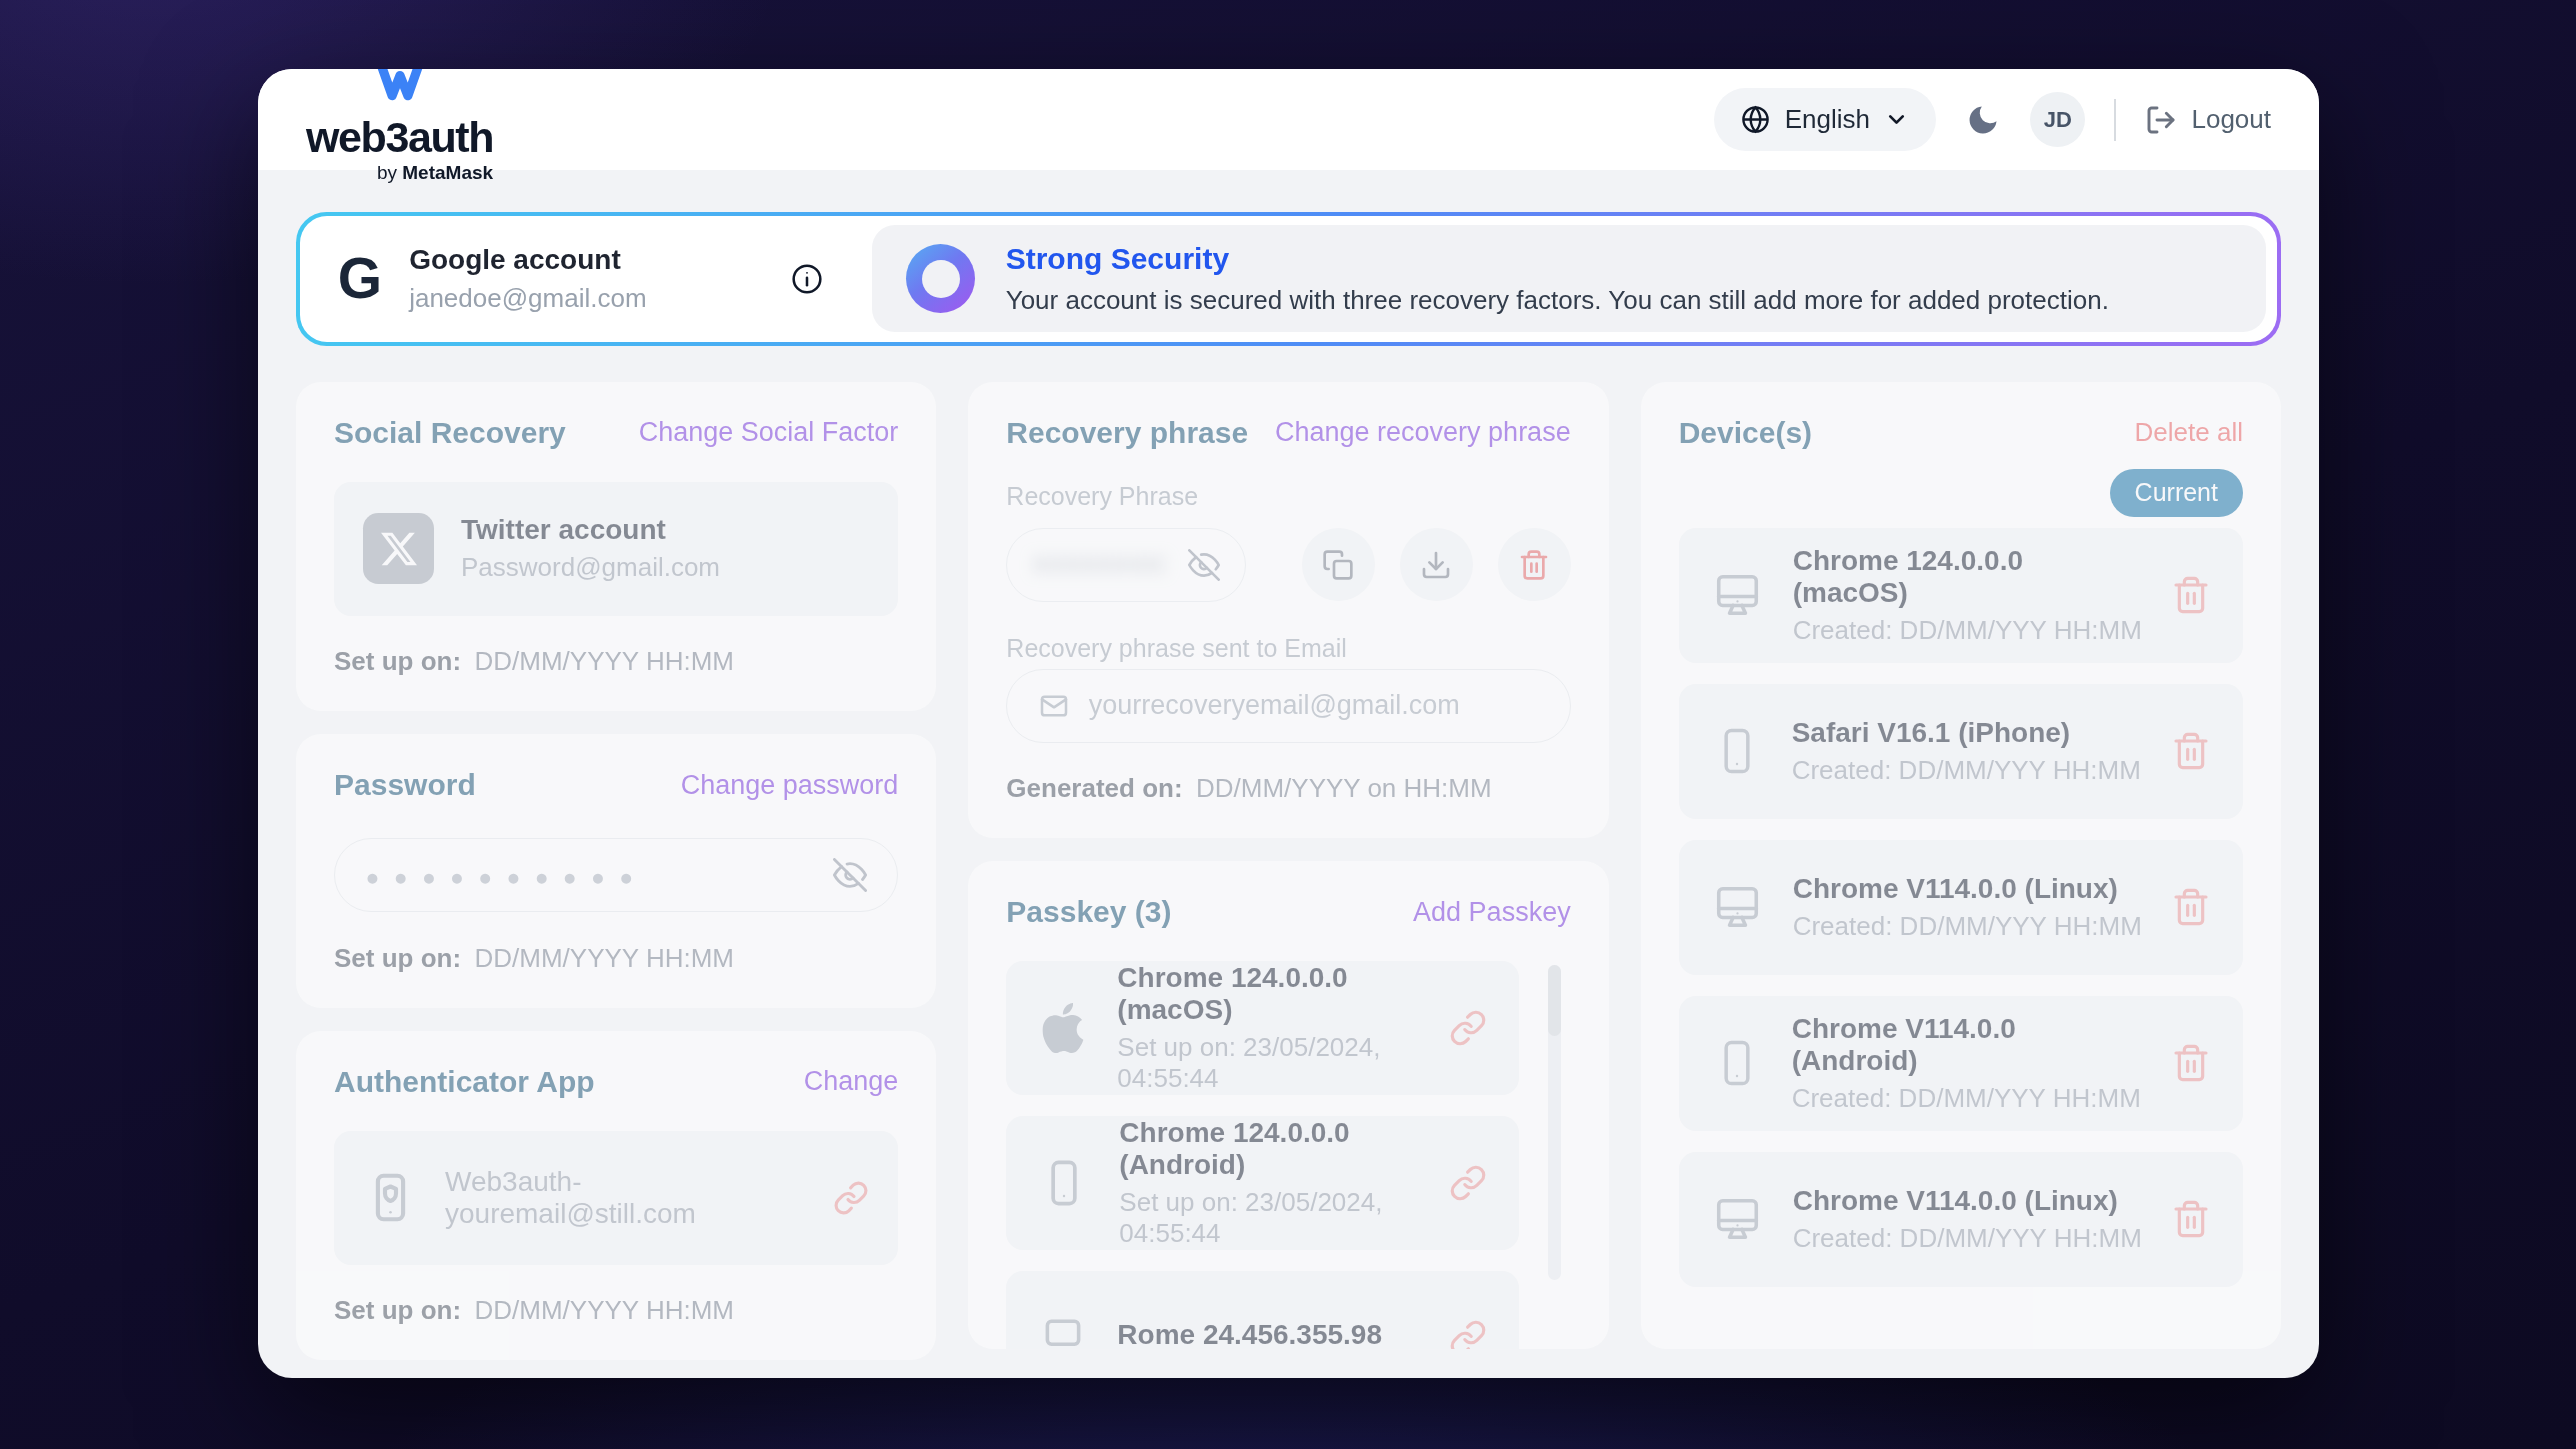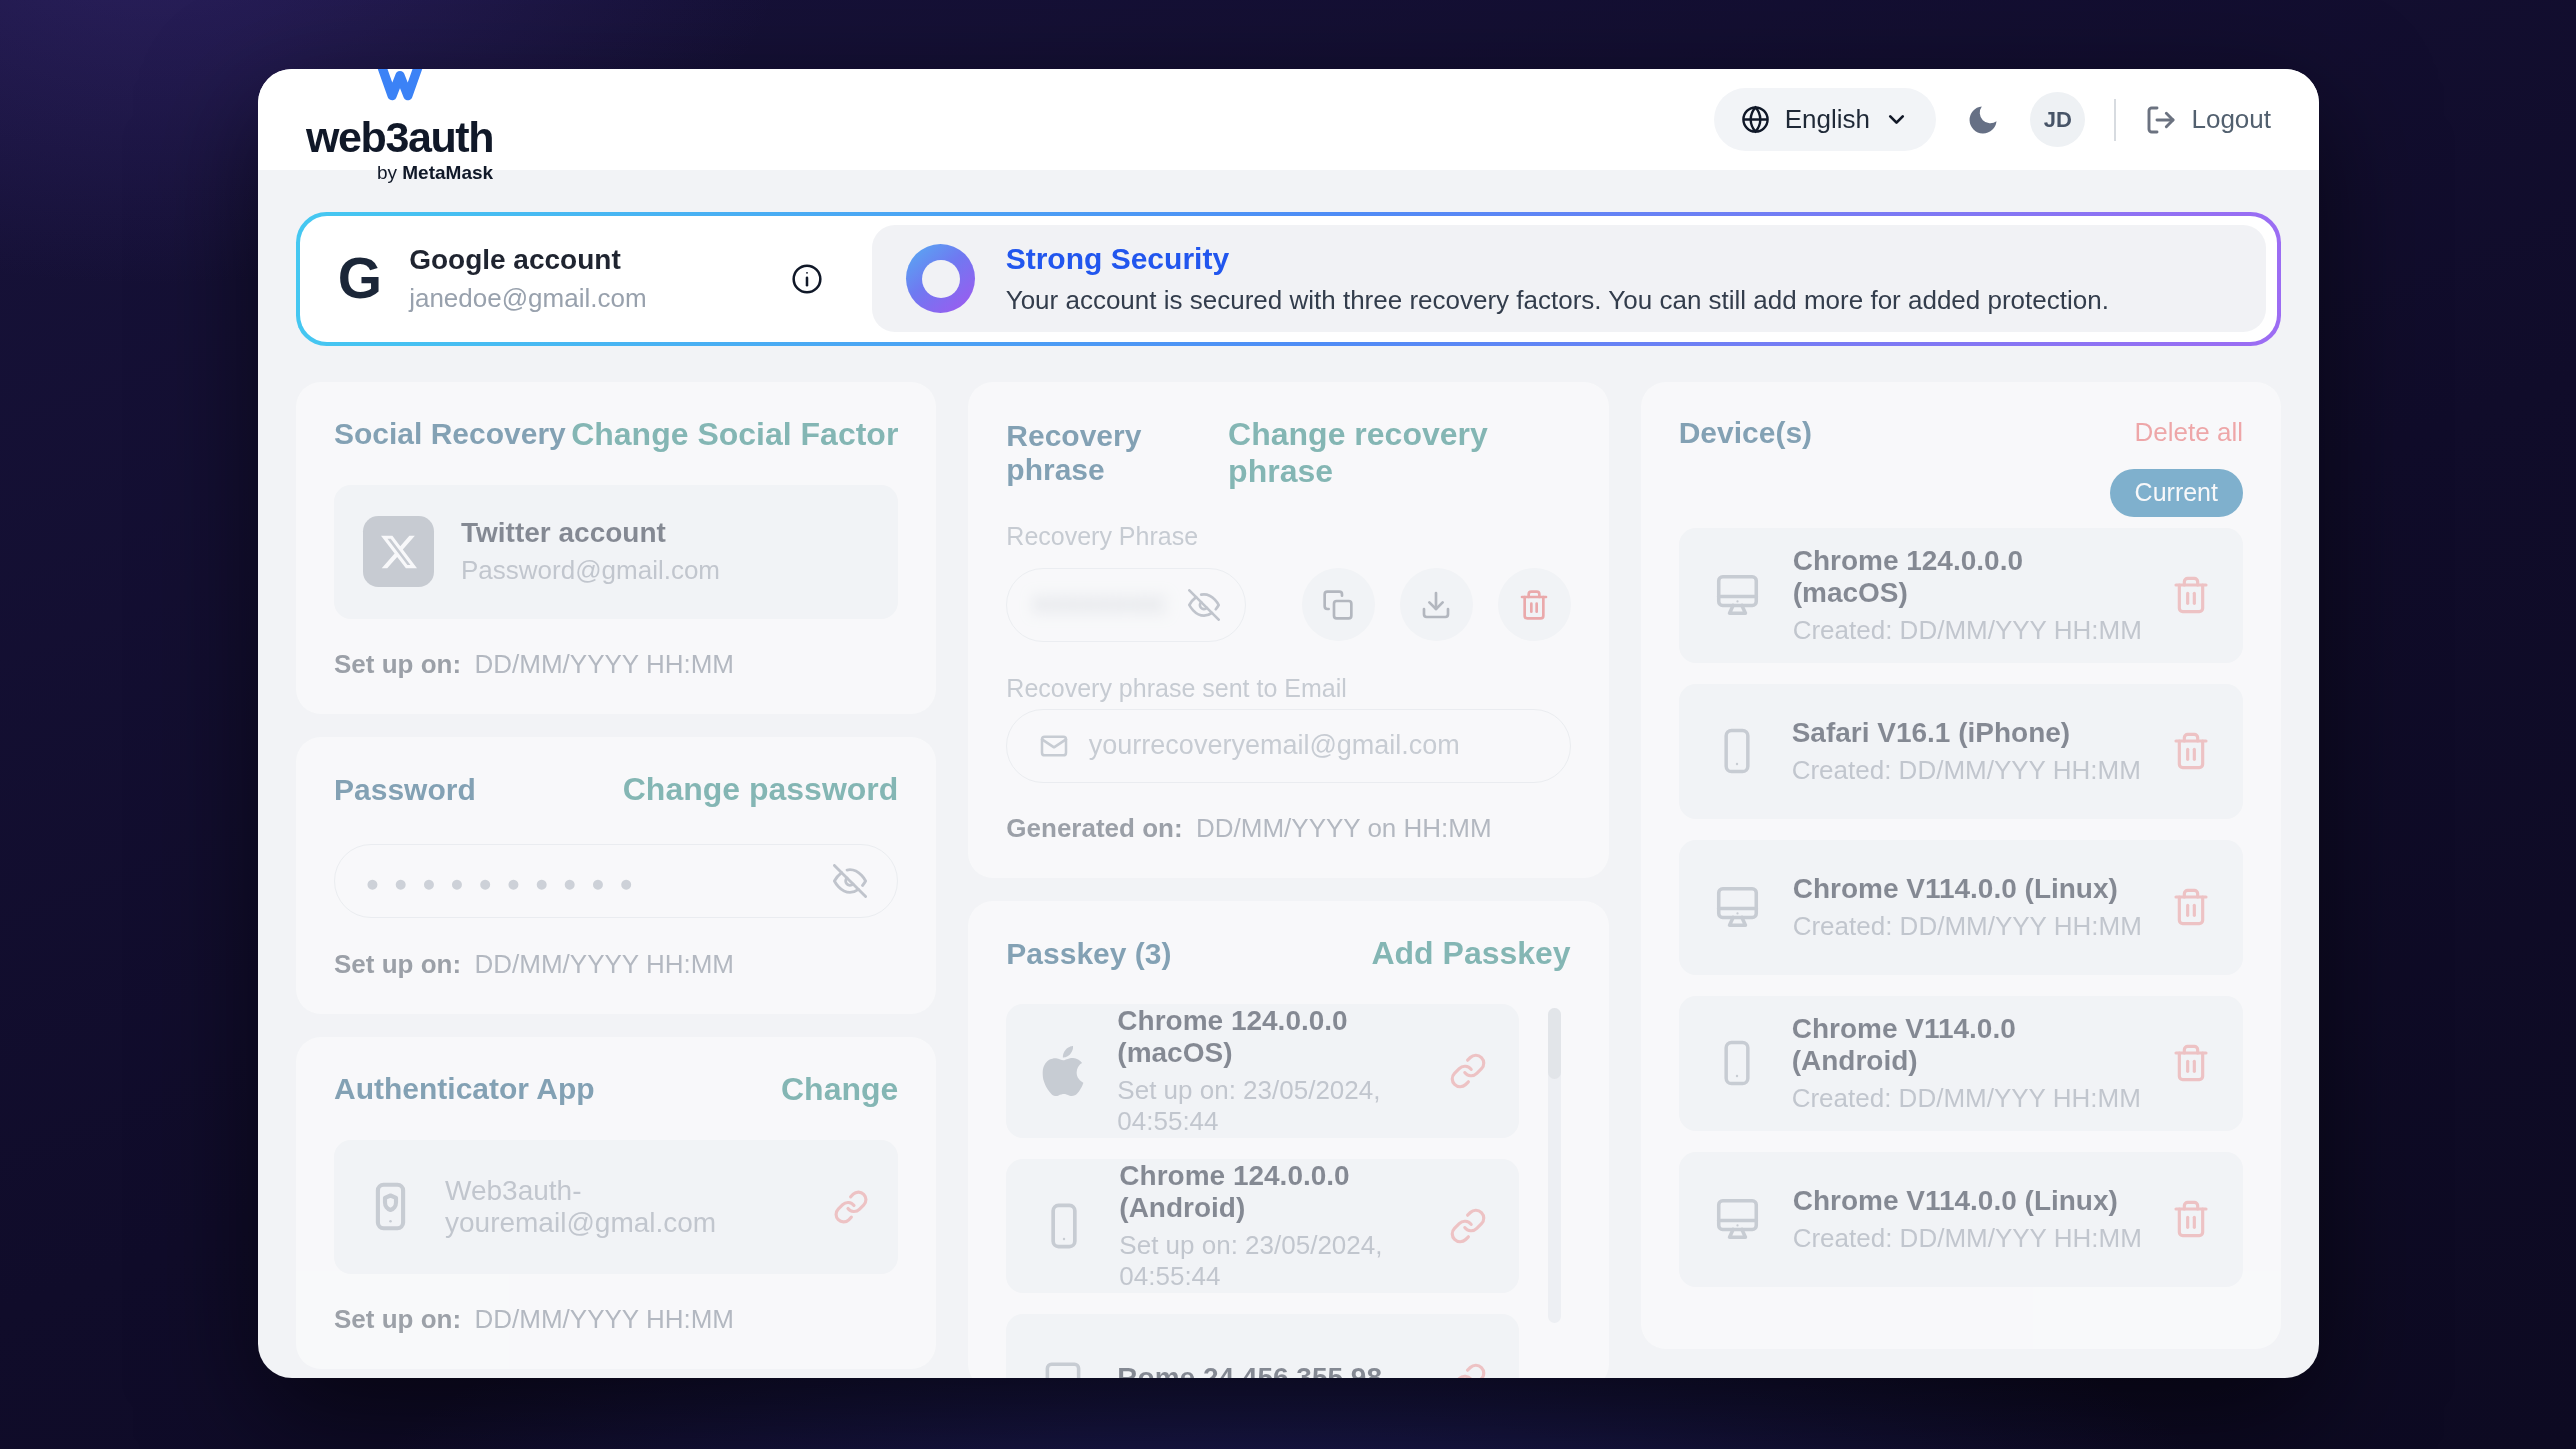--- a/index.html
+++ b/index.html
@@ -51,21 +51,21 @@
     display:flex;align-items:center;justify-content:center;}
   .ring::after{content:'';width:38px;height:38px;border-radius:50%;background:#f1f2f5;}
   .sec-title{font-size:30px;font-weight:700;color:#2156ee;}
   .sec-desc{font-size:26px;color:#333d4c;margin-top:8.6px;}
   
   .grid{display:grid;grid-template-columns:1fr 1fr 1fr;gap:32px;margin:0 38px;opacity:.48;}
   .col{display:flex;flex-direction:column;gap:23px;}
   .card{background:#ffffff;border-radius:25px;padding:34px 38px;box-sizing:border-box;}
   .card-head{display:flex;justify-content:space-between;align-items:center;}
   .card-title{font-size:30px;font-weight:700;color:#0c4a6e;}
-  .link{font-size:32px;color:#0f766e;font-weight:700;cursor:pointer;}
+  .link{font-size:27px;color:#6d28d9;font-weight:400;cursor:pointer;}
   .link-red{font-size:26px;color:#ea5455;font-weight:500;cursor:pointer;}
   .tile{background:#f1f3f6;border-radius:17px;display:flex;align-items:center;gap:27px;padding:23px 29px;margin-top:32px;min-height:88px;}
   .tile-title{font-size:28px;font-weight:600;color:#0f172a;}
   .tile-sub{font-size:26px;color:#8e96a3;margin-top:6.7px;}
   .x-badge{flex:0 0 71px;height:71px;border-radius:15.3px;background:#99a1ac;display:flex;align-items:center;justify-content:center;}
   .meta{display:flex;gap:13.4px;margin-top:30.5px;font-size:26px;align-items:baseline;}
   .meta-label{font-weight:700;color:#3f4754;}
   .meta-value{color:#707988;}
   .pill-input{border:1.9px solid #e3e6ea;border-radius:953px;height:74px;display:flex;align-items:center;padding:0 30.5px;background:#fff;box-sizing:border-box;}
   .pwd-input{margin-top:36px;}
@@ -229,21 +229,21 @@
             <span class="link">Change</span>
           </div>
           <div class="tile">
             <span>
               <svg viewBox="0 0 24 24" width="55" height="55" fill="none" stroke="#9aa2ae" stroke-width="1.8" stroke-linecap="round" stroke-linejoin="round">
                   <rect x="6.5" y="2.5" width="11" height="19" rx="2.5"></rect>
                   <path d="M12 7.2l2.4 1v2.1c0 1.5-1 2.8-2.4 3.2-1.4-.4-2.4-1.7-2.4-3.2V8.2z"></path>
                   <circle cx="12" cy="18.4" r="0.55" fill="#9aa2ae" stroke="none"></circle>
                 </svg>
             </span>
-            <span class="auth-text">Web3auth-youremail@gmal.com</span>
+            <span class="auth-text">Web3auth-youremail@still.com</span>
             <span class="ml-auto icon-btn">
               <svg viewBox="0 0 24 24" width="36" height="36" fill="none" stroke="#e98f8f" stroke-width="2.1" stroke-linecap="round" stroke-linejoin="round">
                   <path d="M10 13a5 5 0 0 0 7.54.54l3-3a5 5 0 0 0-7.07-7.07l-1.72 1.71"></path>
                   <path d="M14 11a5 5 0 0 0-7.54-.54l-3 3a5 5 0 0 0 7.07 7.07l1.71-1.71"></path>
                 </svg>
             </span>
           </div>
           <div class="meta">
             <span class="meta-label">Set up on:</span>
             <span class="meta-value">DD/MM/YYYY HH:MM</span>

